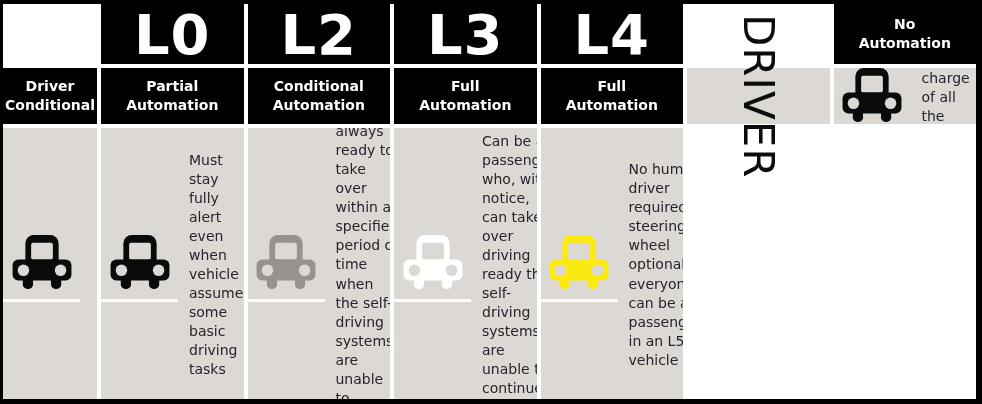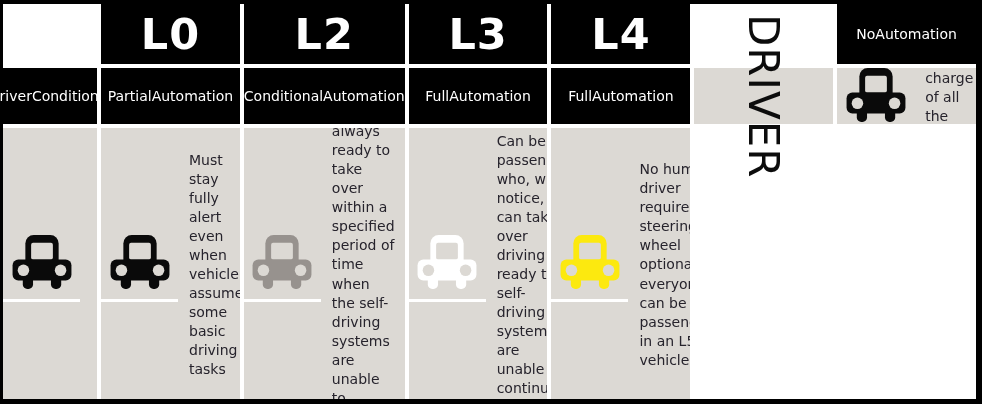--- a/index.html
+++ b/index.html
@@ -22,27 +22,27 @@
     display:grid;
     grid-template-columns:94px repeat(6,1fr);
     grid-template-rows:60px 56px 1fr;
     gap:4px;
   }
   .spacer{background:#fff;}
   .head{
     background:var(--bar);
     color:#fff;
     display:flex;align-items:center;justify-content:center;
-    font-size:43px;font-weight:800;letter-spacing:1px;
+    font-size:56px;font-weight:800;letter-spacing:1px;
   }
   .sub{
     background:var(--bar);
     color:#fff;
-    display:flex;flex-direction:row;align-items:center;justify-content:center;
-    font-size:14px;font-weight:400;line-height:1.35;
+    display:flex;flex-direction:column;align-items:center;justify-content:center;
+    font-size:14px;font-weight:700;line-height:1.35;
     text-align:center;
   }
   .driver-cell{
     background:var(--panel);
     display:flex;align-items:center;justify-content:center;
     writing-mode:vertical-lr;
     font-size:42px;
     color:#0c0c0c;
     letter-spacing:1px;
   }

